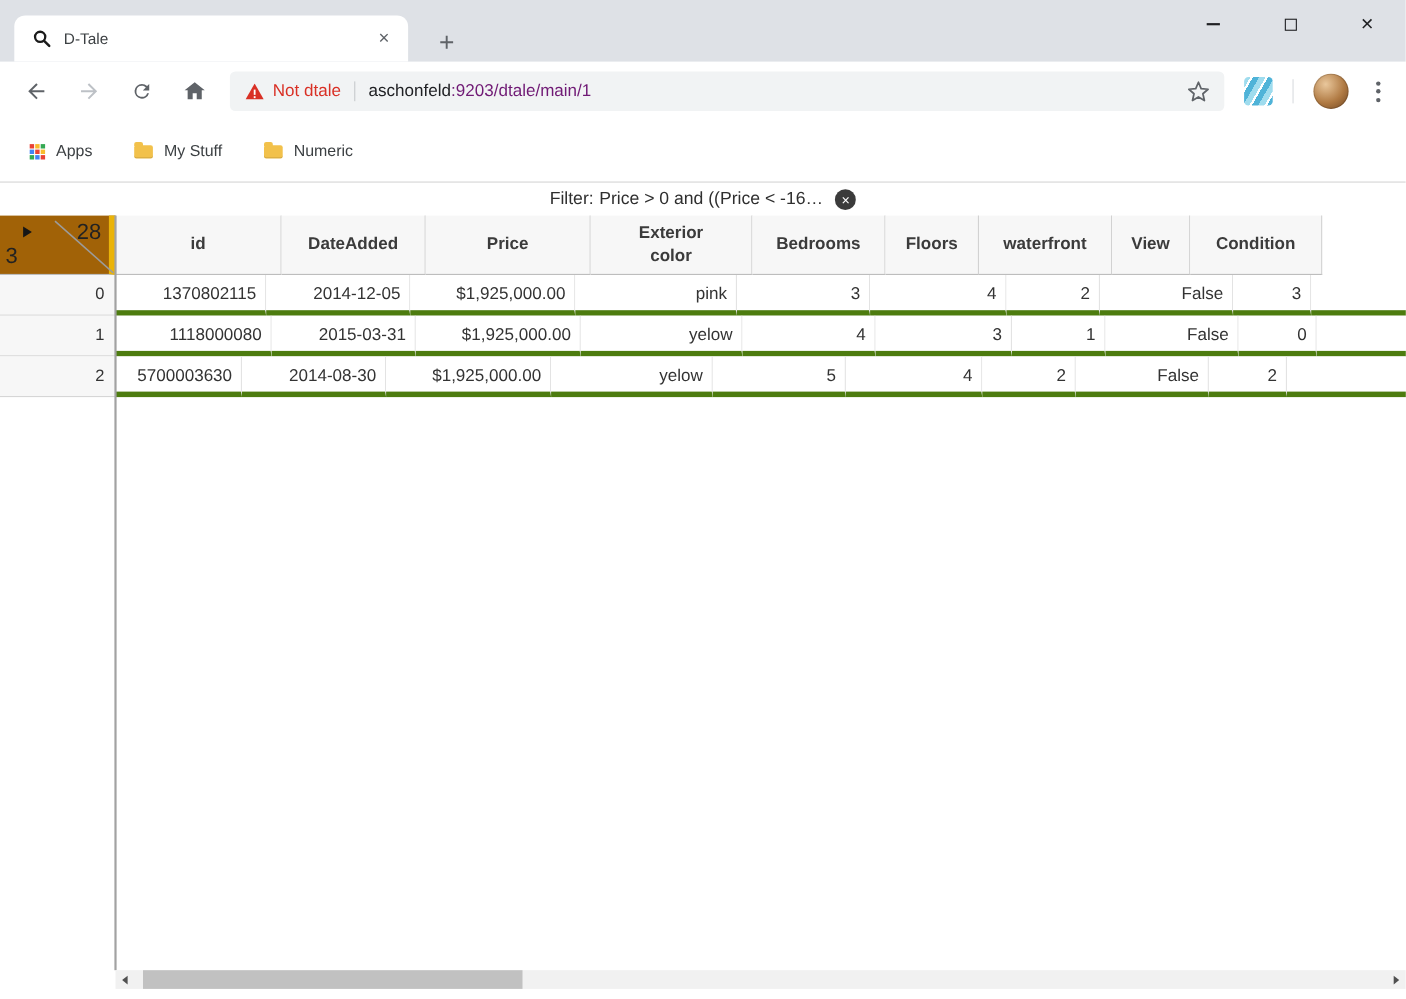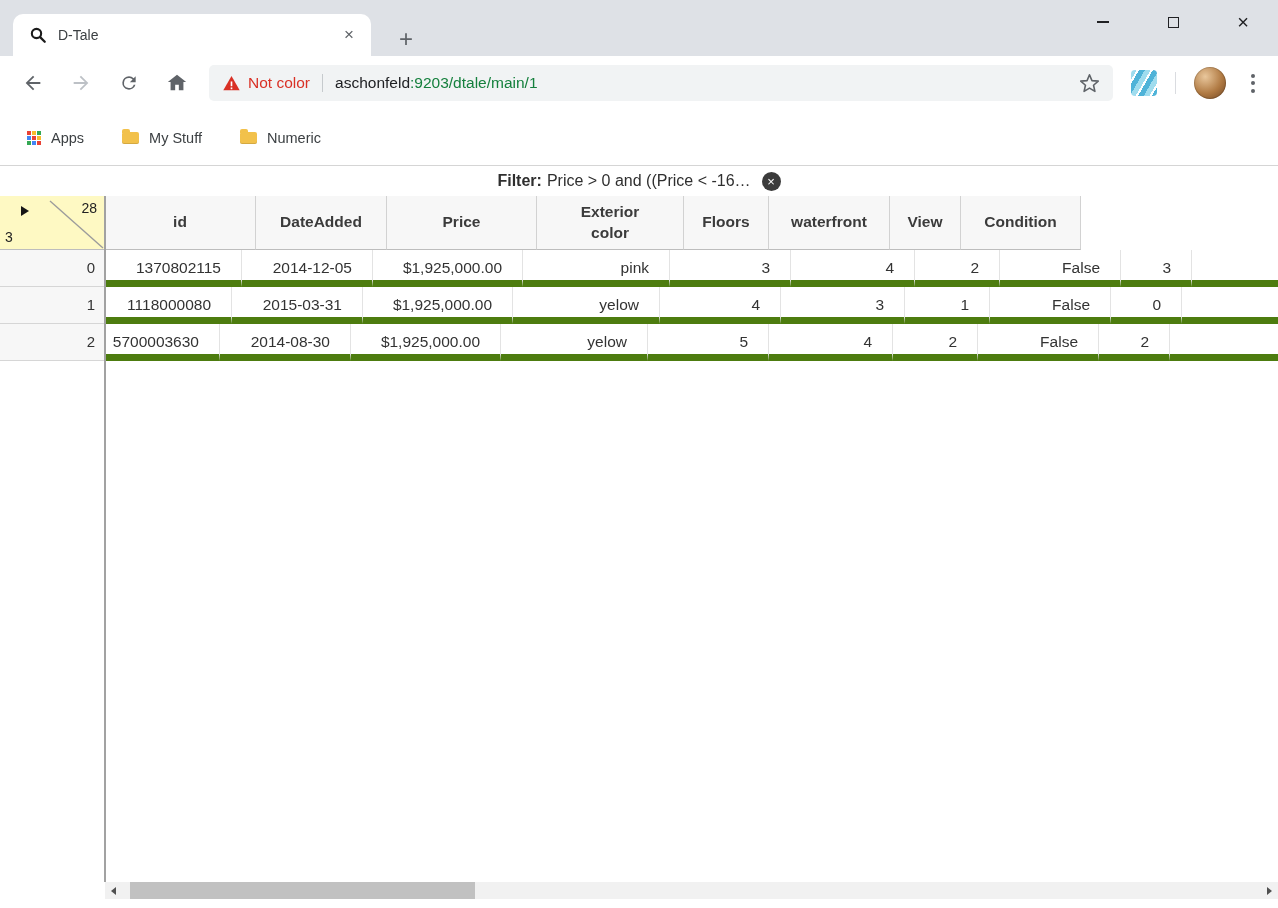--- a/index.html
+++ b/index.html
@@ -23,21 +23,21 @@
 
   
   .toolbar{height:54px;background:#fff;display:flex;align-items:center;padding:0 12px 0 9px}
   .nav-btn{width:48px;height:44px;display:flex;align-items:center;justify-content:center;flex:0 0 auto}
   .omnibox{flex:1;height:36px;background:#f1f3f4;border-radius:5px;display:flex;align-items:center;
     padding:0 10px 0 14px;margin:0 10px 0 8px;font-size:15.5px;min-width:0}
   .security-chip{display:flex;align-items:center;gap:8px;flex:0 0 auto}
   .not-secure{color:#d93025;font-size:15.5px}
   .url-divider{width:1px;height:18px;background:#c6cacd;margin:0 12px;flex:0 0 auto}
   .url-host{color:#202124}
-  .url-rest{color:#15803d}
+  .url-rest{color:#701a75}
   .omni-spacer{flex:1}
   .star-btn{width:28px;height:28px;display:flex;align-items:center;justify-content:center;flex:0 0 auto}
   .ext-btn{width:26px;height:26px;border-radius:4px;margin:0 8px;flex:0 0 auto;
     background:repeating-linear-gradient(120deg,#9fdcee 0 5px,#ffffff 5px 7px,#4fb3d8 7px 12px)}
   .profile-divider{width:1px;height:22px;background:#dadce0;margin:0 10px;flex:0 0 auto}
   .avatar{width:32px;height:32px;border-radius:50%;margin:0 8px;flex:0 0 auto;
     background:radial-gradient(circle at 35% 30%,#e9c79c 0%,#b07a43 55%,#6d4320 100%);
     box-shadow:inset 0 0 0 1px rgba(0,0,0,.15)}
   .kebab{width:26px;height:34px;display:flex;flex-direction:column;align-items:center;
     justify-content:center;gap:3.5px;margin-left:6px;flex:0 0 auto}
@@ -51,44 +51,44 @@
     grid-template-rows:repeat(3,4px);gap:1px}
   .apps-grid i{display:block;width:4px;height:4px}
   .folder{width:17px;height:12px;background:#f2c14b;border-radius:2px;position:relative;
     box-shadow:inset 0 -1px 0 rgba(0,0,0,.12)}
   .folder:before{content:"";position:absolute;top:-3px;left:0;width:8px;height:4px;
     background:#f2c14b;border-radius:2px 2px 0 0}
 
   
   .filter-bar{height:30px;display:flex;align-items:center;justify-content:center;
     font-size:16px;color:#2f2f2f;gap:5px}
-  .filter-label{font-weight:bold}
+  .filter-label{font-weight:normal}
   .filter-clear{width:19px;height:19px;border-radius:50%;background:#3b3b3b;color:#fff;
     display:flex;align-items:center;justify-content:center;font-size:13px;margin-left:6px;line-height:1}
 
   
   .grid{position:relative}
   .grid-row{display:flex;width:1320px}
   .header-row{height:54px}
-  .corner-cell{flex:0 0 105px;width:105px;background:#fef9c3;position:relative;
-    border-right:1px solid #eab308;border-bottom:1px solid #bdbdbd;font-size:14px;color:#222}
+  .corner-cell{flex:0 0 105px;width:105px;background:#a16207;position:relative;
+    border-right:6px solid #eab308;border-bottom:1px solid #bdbdbd;font-size:20px;color:#222}
   .menu-arrow{position:absolute;left:21px;top:10px;width:0;height:0;
     border-left:8px solid #161616;border-top:5px solid transparent;border-bottom:5px solid transparent}
   .col-count{position:absolute;right:7px;top:4px}
   .row-count{position:absolute;left:5px;bottom:4px}
   .corner-diag{position:absolute;left:0;top:0}
   .header-cell{flex:0 0 auto;background:#f7f7f7;border-right:1px solid #d2d2d2;
     border-bottom:1px solid #bdbdbd;display:flex;align-items:center;justify-content:center;
     text-align:center;font-weight:bold;font-size:15.5px;color:#3b3b3b;line-height:1.3;overflow:hidden}
   .hdr-wrap{display:inline-block;width:84px}
   .data-row{height:37px}
   .index-cell{flex:0 0 105px;width:105px;background:#f7f7f7;border-bottom:1px solid #d6d6d6;
     text-align:right;padding-right:10px;font-size:15px;color:#333;line-height:36px}
   .data-cell{flex:0 0 auto;background:#fff;border-right:1px solid #e3e3e3;
-    border-bottom:7px solid #4d7c0f;text-align:right;padding-right:20px;font-size:15.5px;
+    border-bottom:5px solid #4d7c0f;text-align:right;padding-right:8px;font-size:15.5px;
     color:#333;line-height:36px;white-space:nowrap;overflow:hidden}
 
   .frozen-line{position:absolute;left:104px;top:196px;width:2px;height:686px;background:#a2a2a2;z-index:4}
 
   
   .hscroll{position:absolute;left:105px;top:882px;width:1173px;height:17px;background:#f1f1f1;z-index:5}
   .hs-arrow{position:absolute;top:0;width:17px;height:17px;display:flex;align-items:center;justify-content:center}
   .hs-left{left:0}.hs-right{right:0}
   .tri-left{width:0;height:0;border-right:5px solid #505050;border-top:4px solid transparent;border-bottom:4px solid transparent}
   .tri-right{width:0;height:0;border-left:5px solid #505050;border-top:4px solid transparent;border-bottom:4px solid transparent}
@@ -145,21 +145,21 @@
           <path d="M10 20v-6h4v6h5v-9h3L12 3 2 11h3v9z" fill="#5f6368"></path>
         </svg>
     </div>
     <div class="omnibox">
       <div class="security-chip">
         <svg width="17" height="15" viewBox="0 0 24 22">
             <path d="M12 0L0 21h24L12 0z" fill="#d93025"></path>
             <rect x="10.8" y="8" width="2.4" height="7" fill="#fff"></rect>
             <rect x="10.8" y="16.8" width="2.4" height="2.6" fill="#fff"></rect>
           </svg>
-        <span class="not-secure">Not color</span>
+        <span class="not-secure">Not dtale</span>
       </div>
       <span class="url-divider"></span>
       <span class="url-host">aschonfeld</span>
         <span class="url-rest">:9203/dtale/main/1</span>
       <span class="omni-spacer"></span>
       <span class="star-btn">
         <svg width="21" height="21" viewBox="0 0 24 24">
             <path d="M12 17.3l6.2 3.7-1.6-7 5.4-4.7-7.2-.6L12 2 9.2 8.7 2 9.3l5.4 4.7-1.6 7z" fill="none" stroke="#5f6368" stroke-width="1.8" stroke-linejoin="round"></path>
           </svg>
       </span>
@@ -215,41 +215,42 @@
             <svg class="corner-diag" width="104" height="53">
               <line x1="50" y1="5" x2="103" y2="52" stroke="#9c9c9c" stroke-width="1.4"></line>
             </svg>
           </div>
           <div class="header-cell" style="width:151px">id</div>
           <div class="header-cell" style="width:131px">DateAdded</div>
           <div class="header-cell" style="width:150px">Price</div>
           <div class="header-cell" style="width:147px">
             <span class="hdr-wrap">Exterior color</span>
           </div>
+          <div class="header-cell" style="width:121px">Bedrooms</div>
           <div class="header-cell" style="width:85px">Floors</div>
           <div class="header-cell" style="width:121px">waterfront</div>
           <div class="header-cell" style="width:71px">View</div>
           <div class="header-cell" style="width:120px">Condition</div>
         </div>
         <div class="grid-row data-row">
           <div class="index-cell">0</div>
           <div class="data-cell" style="width:137px">1370802115</div>
           <div class="data-cell" style="width:131px">2014-12-05</div>
           <div class="data-cell" style="width:150px">$1,925,000.00</div>
           <div class="data-cell" style="width:147px">pink</div>
           <div class="data-cell" style="width:121px">3</div>
           <div class="data-cell" style="width:124px">4</div>
           <div class="data-cell" style="width:85px">2</div>
           <div class="data-cell" style="width:121px">False</div>
           <div class="data-cell" style="width:71px">3</div>
           <div class="data-cell" style="width:120px"></div>
         </div>
         <div class="grid-row data-row">
           <div class="index-cell">1</div>
-          <div class="data-cell" style="width:127px">1118000080</div>
+          <div class="data-cell" style="width:142px">1118000080</div>
           <div class="data-cell" style="width:131px">2015-03-31</div>
           <div class="data-cell" style="width:150px">$1,925,000.00</div>
           <div class="data-cell" style="width:147px">yelow</div>
           <div class="data-cell" style="width:121px">4</div>
           <div class="data-cell" style="width:124px">3</div>
           <div class="data-cell" style="width:85px">1</div>
           <div class="data-cell" style="width:121px">False</div>
           <div class="data-cell" style="width:71px">0</div>
           <div class="data-cell" style="width:120px"></div>
         </div>

